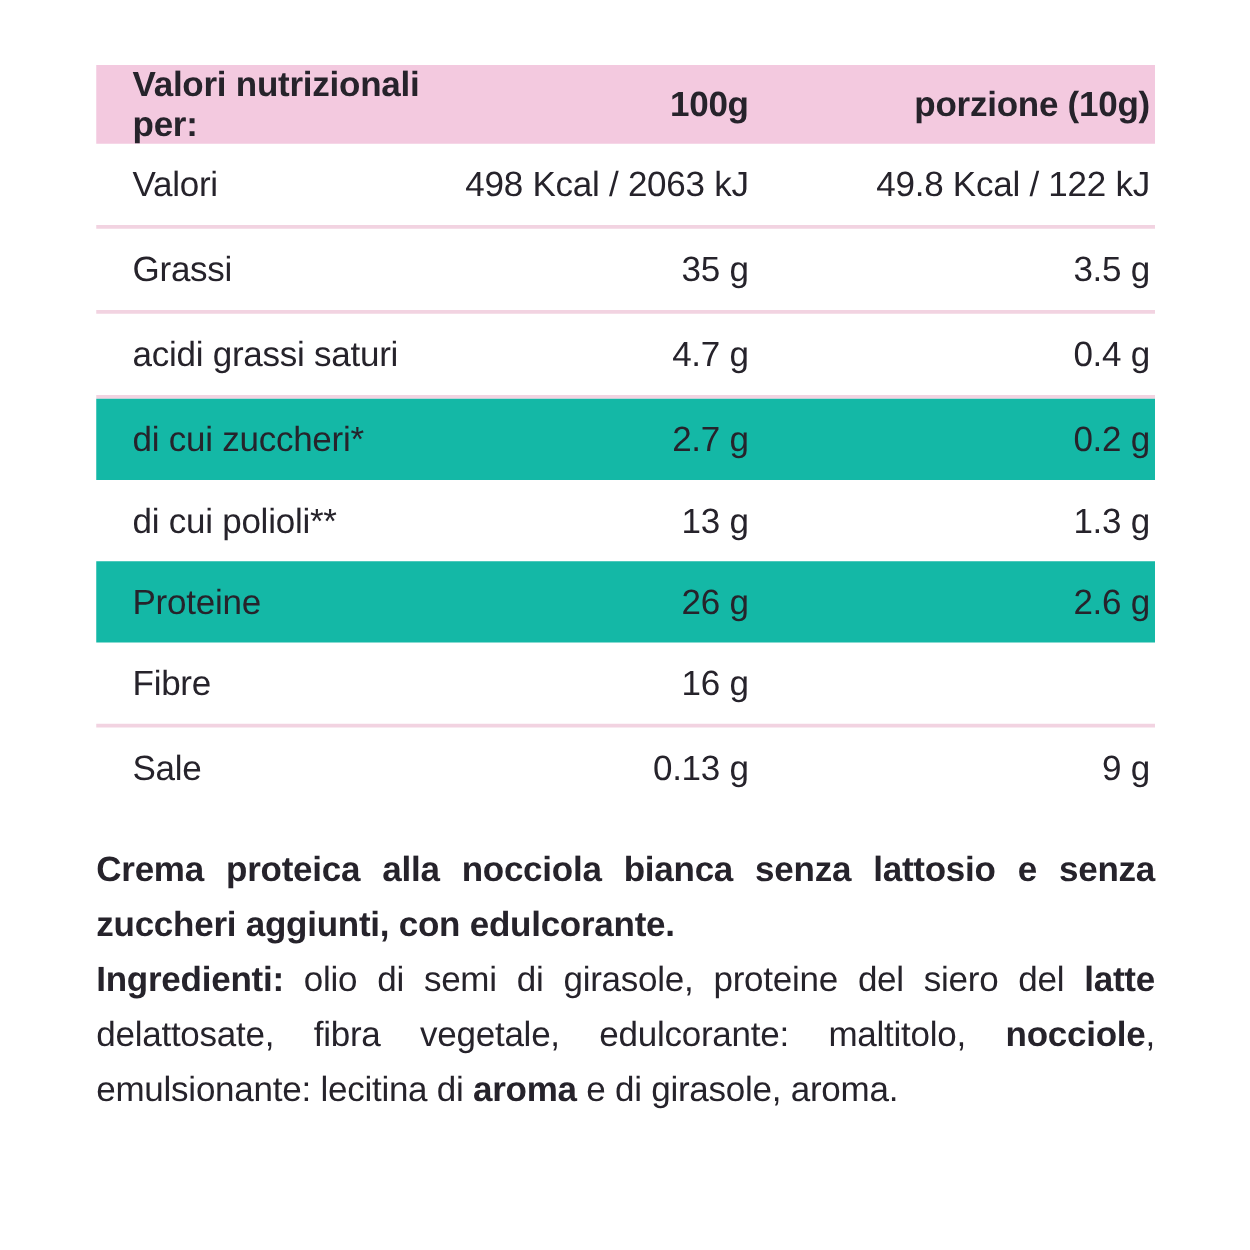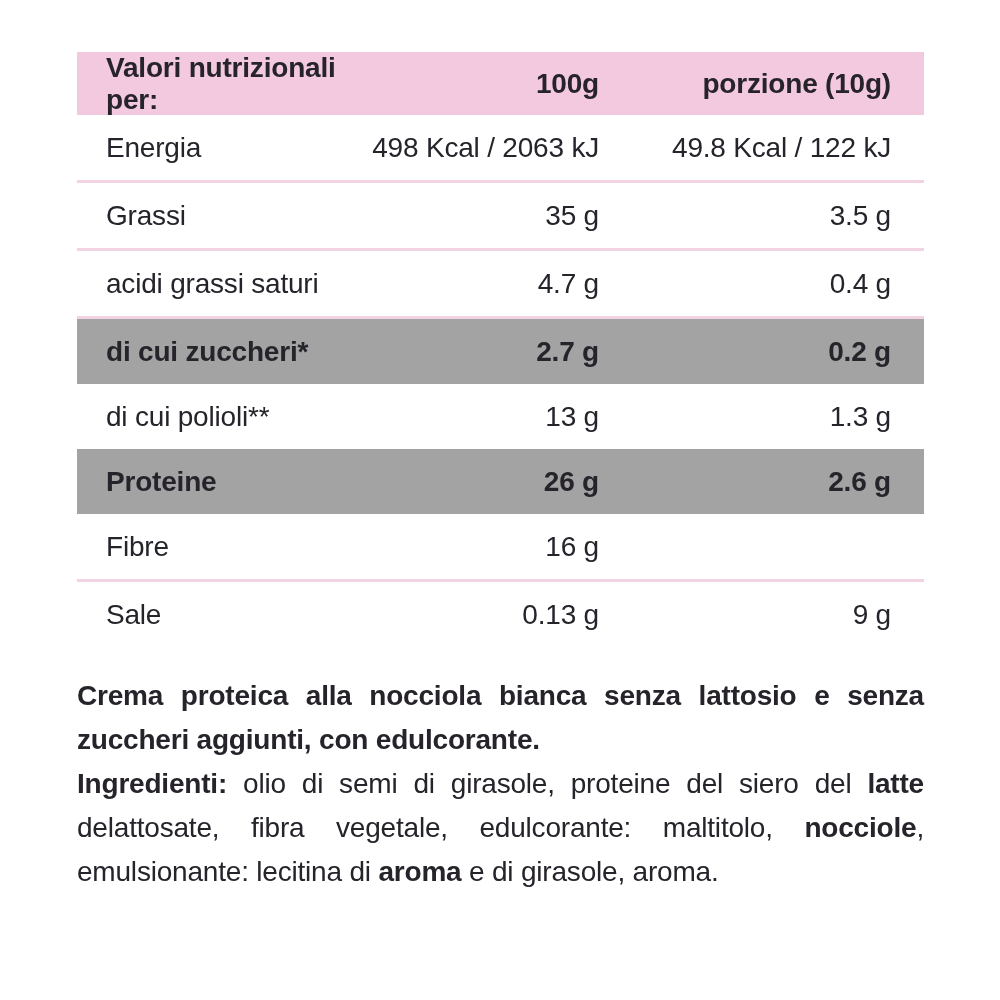--- a/index.html
+++ b/index.html
@@ -30,29 +30,28 @@
     height: 65px;
     font-size: 28px;
     letter-spacing: -0.2px;
   }
   .trow.thead {
     height: 63px;
     font-weight: 700;
     background: #f3c9df;
   }
   .trow.highlight {
-    background: #a3a3a3;
-    font-weight: bold;
+    background: #14b8a6;
   }
   .trow.divider {
     border-bottom: 3px solid #f2d3e1;
   }
   .c1 { padding-left: 29px; text-align: left; }
   .c2 { text-align: right; }
-  .c3 { text-align: right; padding-right: 33px; }
+  .c3 { text-align: right; padding-right: 4px; }
   
   .description {
     margin-top: 27px;
     font-size: 28px;
     line-height: 44px;
     text-align: justify;
     letter-spacing: -0.2px;
   }
   .description p { margin: 0; }
   .bold { font-weight: 700; }
@@ -64,21 +63,21 @@
 
   <div class="ntable">
 
     <div class="trow thead">
       <div class="c1">Valori nutrizionali per:</div>
       <div class="c2">100g</div>
       <div class="c3">porzione (10g)</div>
     </div>
 
     <div class="trow divider">
-      <div class="c1">Energia</div>
+      <div class="c1">Valori</div>
       <div class="c2">498 Kcal / 2063 kJ</div>
       <div class="c3">49.8 Kcal / 122 kJ</div>
     </div>
 
     <div class="trow divider">
       <div class="c1">Grassi</div>
       <div class="c2">35 g</div>
       <div class="c3">3.5 g</div>
     </div>
 

